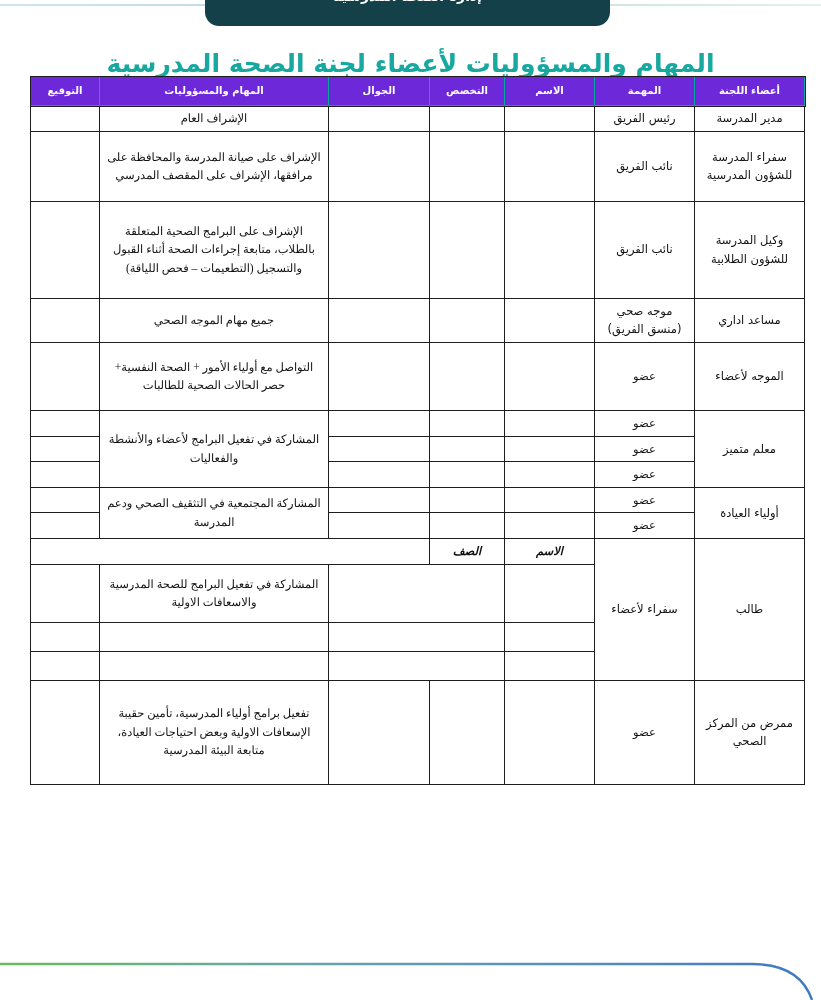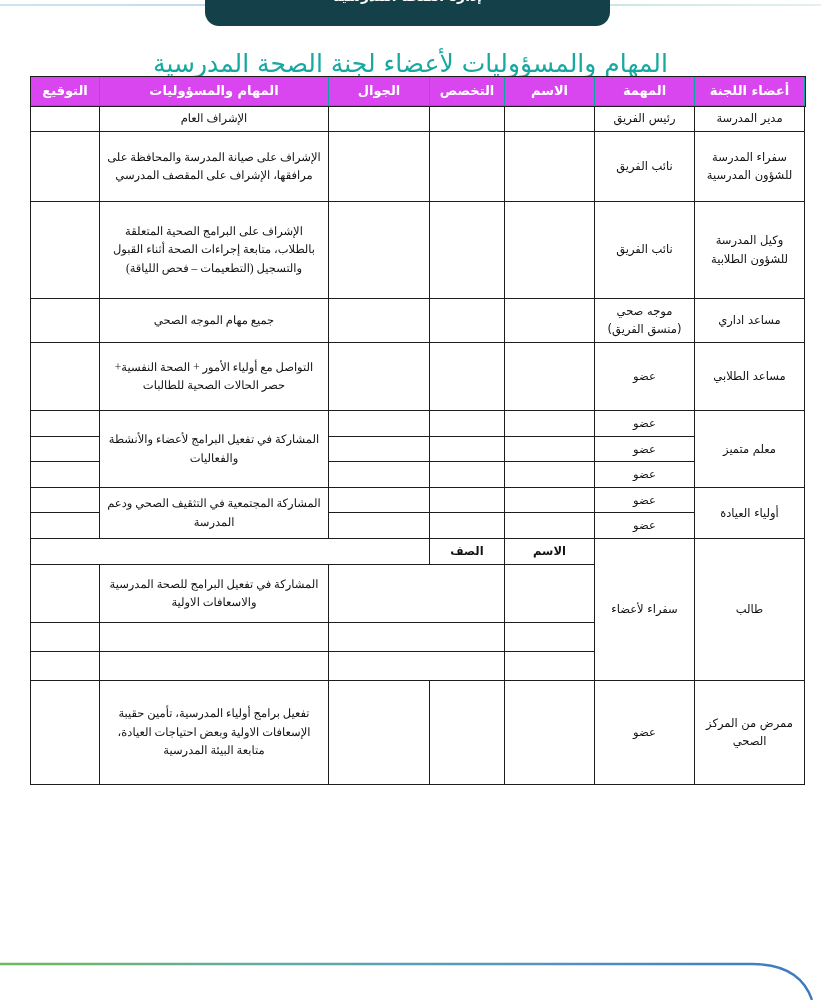--- a/index.html
+++ b/index.html
@@ -53,21 +53,21 @@
 
   
   .page-title {
     position: absolute;
     top: 31px;
     right: 0;
     left: 0;
     text-align: center;
     color: #17a8a0;
     font-size: 25px;
-    font-weight: normal;
+    font-weight: bold;
     line-height: 1.25;
     white-space: nowrap;
   }
 
   
   .table-wrap {
     position: absolute;
     top: 76px;
     right: 16px;
     width: 774px;
@@ -82,40 +82,41 @@
   table.grid th,
   table.grid td {
     border: 1px solid #1d1d1d;
     padding: 3px 6px;
     text-align: center;
     vertical-align: middle;
     line-height: 1.62;
     word-wrap: break-word;
   }
   table.grid thead th {
-    background: #d946ef;
+    background: #6d28d9;
     color: #ffffff;
-    font-size: 13px;
+    font-size: 10px;
     font-weight: bold;
     height: 24px;
     padding: 2px 6px;
     border-color: #07a79f;
     text-align: center;
   }
   table.grid thead tr {
     outline: 1px solid #1d1d1d;
   }
   .cell-tasks {
     text-align: center;
     font-family: Liberation Serif, serif;
   }
   .cell-empty { }
   .sub-head {
     font-weight: bold;
     font-size: 11.5px;
+    font-style: italic;
   }
 
   
   .bottom-deco {
     position: absolute;
     bottom: 0;
     left: 0;
     width: 821px;
     height: 60px;
   }
@@ -194,21 +195,21 @@
           <span>(منسق الفريق)</span>
         </td>
         <td class="cell-empty"></td>
         <td class="cell-empty"></td>
         <td class="cell-empty"></td>
         <td class="cell-tasks">جميع مهام الموجه الصحي</td>
         <td class="cell-empty"></td>
       </tr>
 
       <tr style="height:68px">
-        <td>مساعد الطلابي</td>
+        <td>الموجه لأعضاء</td>
         <td>عضو</td>
         <td class="cell-empty"></td>
         <td class="cell-empty"></td>
         <td class="cell-empty"></td>
         <td class="cell-tasks">التواصل مع أولياء الأمور + الصحة النفسية+ حصر الحالات الصحية للطالبات</td>
         <td class="cell-empty"></td>
       </tr>
 
       <tr style="height:22px">
         <td rowspan="3">معلم متميز</td>

